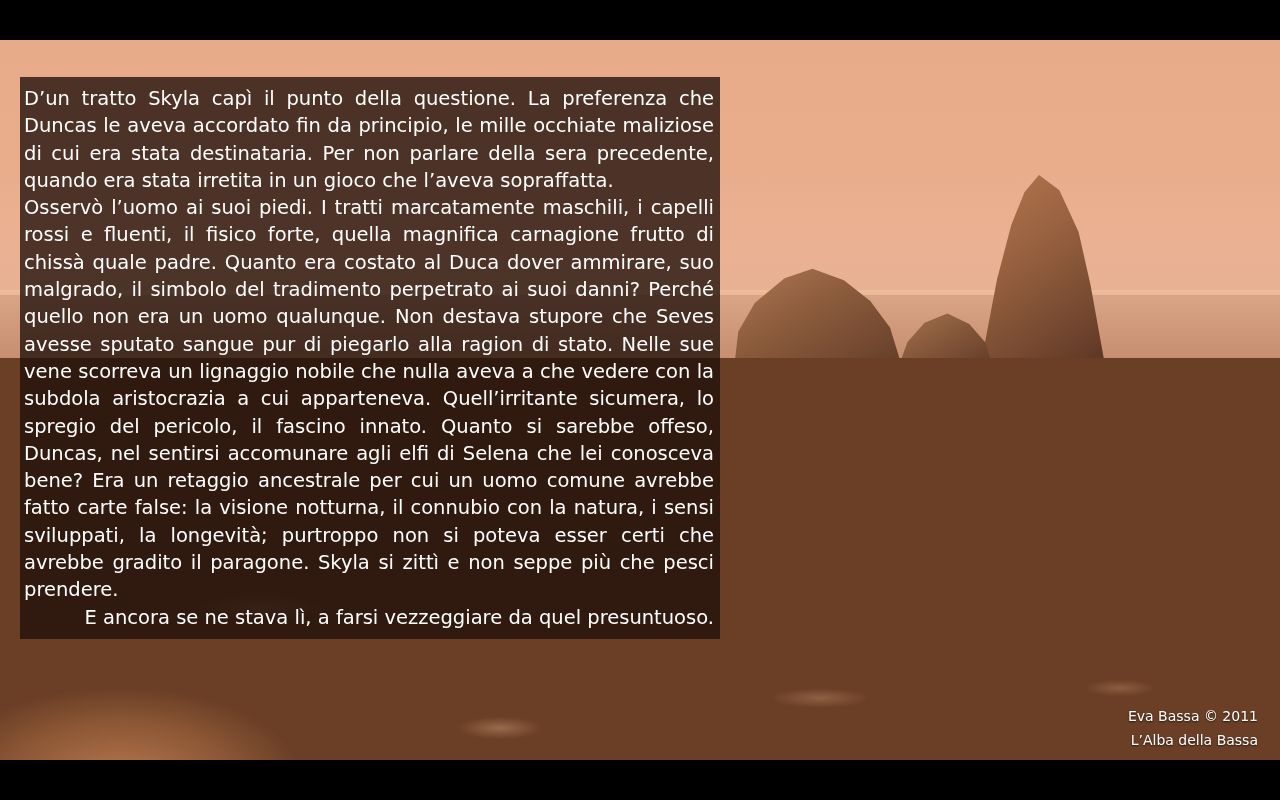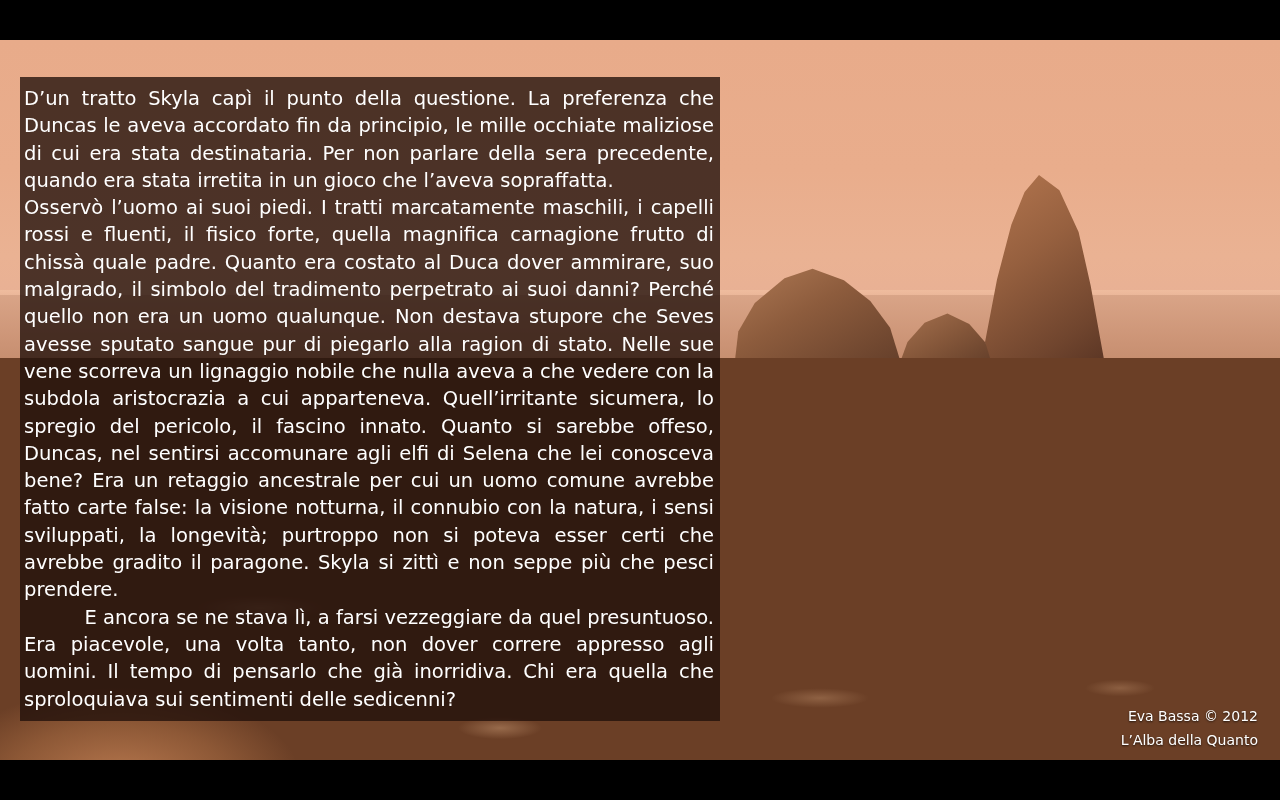--- a/index.html
+++ b/index.html
@@ -201,22 +201,21 @@
   </div>
 
   <div class="bar" id="bar-top"></div>
   <div class="bar" id="bar-bottom"></div>
 
   <div id="text-panel">
     <div id="story-body">
       <p>D’un tratto Skyla capì il punto della questione. La preferenza che Duncas le aveva accordato fin da principio, le mille occhiate maliziose di cui era stata destinataria. Per non parlare della sera precedente, quando era stata irretita in un gioco che l’aveva sopraffatta.</p>
       <p>Osservò l’uomo ai suoi piedi. I tratti marcatamente maschili, i capelli rossi e fluenti, il fisico forte, quella magnifica carnagione frutto di chissà quale padre.  Quanto era costato al Duca dover ammirare, suo malgrado, il simbolo del tradimento perpetrato ai suoi danni? Perché quello non era un uomo qualunque. Non destava stupore che Seves avesse sputato sangue pur di piegarlo alla ragion di stato. Nelle sue vene scorreva un lignaggio nobile che nulla aveva a che vedere con la subdola aristocrazia a cui apparteneva. Quell’irritante sicumera, lo spregio del pericolo, il fascino innato. Quanto si sarebbe offeso, Duncas, nel sentirsi accomunare agli elfi di Selena che lei conosceva bene? Era un retaggio ancestrale per cui un uomo comune avrebbe fatto carte false: la visione notturna, il connubio con la natura, i sensi sviluppati, la longevità; purtroppo non si poteva esser certi che avrebbe gradito il paragone. Skyla si zittì e non seppe più che pesci prendere.</p>
       <p class="last-left">E ancora se ne stava lì, a farsi vezzeggiare da quel presuntuoso.</p>
-      <p>Era piacevole, una volta tanto, non dover correre appresso agli uomini. Il tempo di pensarlo che già inorridiva. Chi era quella che sproloquiava sui sentimenti delle sedicenni?</p>
     </div>
   </div>
 
   <div id="credits">
-    <div>Eva Bassa © 2012</div>
-    <div>L’Alba della Quanto</div>
+    <div>Eva Bassa © 2011</div>
+    <div>L’Alba della Bassa</div>
   </div>
 
 </div>
 
 </body></html>

